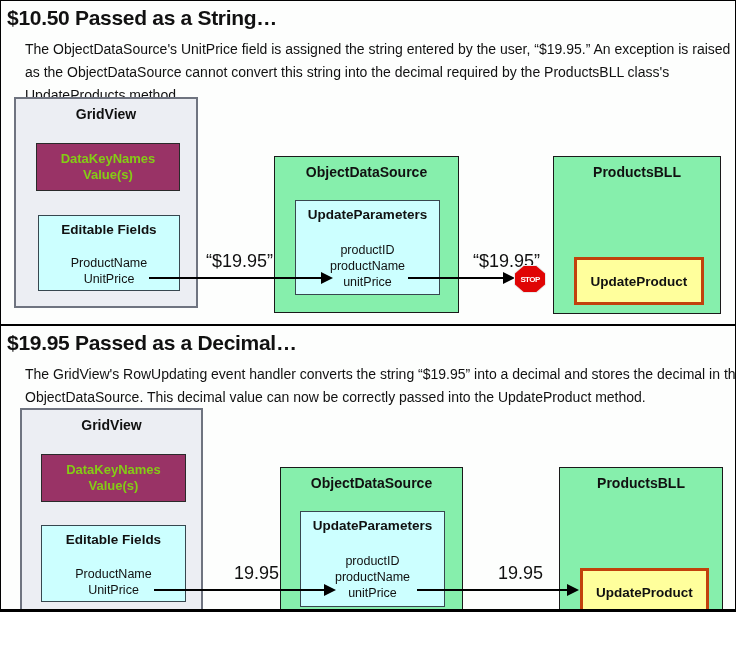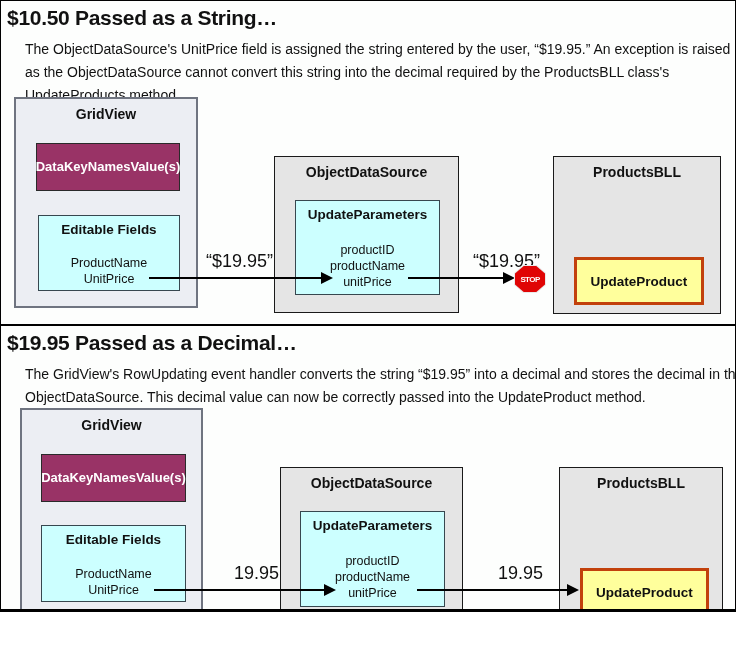--- a/index.html
+++ b/index.html
@@ -4,23 +4,23 @@
 <style>
   html,body{margin:0;padding:0;background:#fff;}
   body{font-family:"Liberation Sans",sans-serif;color:#111;width:736px;}
   .panel{position:relative;width:736px;background:#fdfefd;border:1px solid #000;box-sizing:border-box;overflow:hidden;}
   .panel.top{height:325px;}
   .panel.bottom{height:287px;border-bottom-width:3px;}
   .ptitle{position:absolute;left:6px;top:5px;font-size:21px;font-weight:bold;letter-spacing:-0.3px;white-space:nowrap;}
   .pdesc{position:absolute;left:24px;top:37px;width:724px;font-size:14px;line-height:23px;}
   .box{position:absolute;box-sizing:border-box;}
   .gv{background:#eceef3;border:2px solid #6f7480;}
-  .tan{background:#e5e5e5;border:1px solid #1a1a1a;}
+  .tan{background:#86efac;border:1px solid #1a1a1a;}
   .boxtitle{padding-top:7px;text-align:center;font-size:14px;font-weight:bold;}
-  .dkn{background:#993366;border:1px solid #2a2a2a;color:#ffffff;display:flex;flex-direction:row;align-items:center;justify-content:center;font-size:13px;font-weight:bold;line-height:16px;text-align:center;}
+  .dkn{background:#993366;border:1px solid #2a2a2a;color:#84cc16;display:flex;flex-direction:column;align-items:center;justify-content:center;font-size:13px;font-weight:bold;line-height:16px;text-align:center;}
   .cyan{background:#ccffff;border:1px solid #37474f;}
   .subtitle{padding-top:6px;text-align:center;font-size:13.5px;font-weight:bold;}
   .items{position:absolute;left:0;right:0;text-align:center;font-size:12.5px;line-height:16px;}
   .yellow{background:#ffff9c;border:3px solid #c2410c;display:flex;align-items:center;justify-content:center;font-size:13.5px;font-weight:bold;}
   .aline{position:absolute;height:2px;background:#000;}
   .ahead{position:absolute;width:0;height:0;border-left:12px solid #000;border-top:6px solid transparent;border-bottom:6px solid transparent;}
   .albl{position:absolute;width:84px;text-align:right;font-size:18px;}
   .stop{position:absolute;width:32px;height:28px;background:#e9e9e9;
         clip-path:polygon(29% 0%,71% 0%,100% 29%,100% 71%,71% 100%,29% 100%,0% 71%,0% 29%);}
   .stop-red{position:absolute;left:1px;top:1px;right:1px;bottom:1px;background:#e00505;color:#fff;

